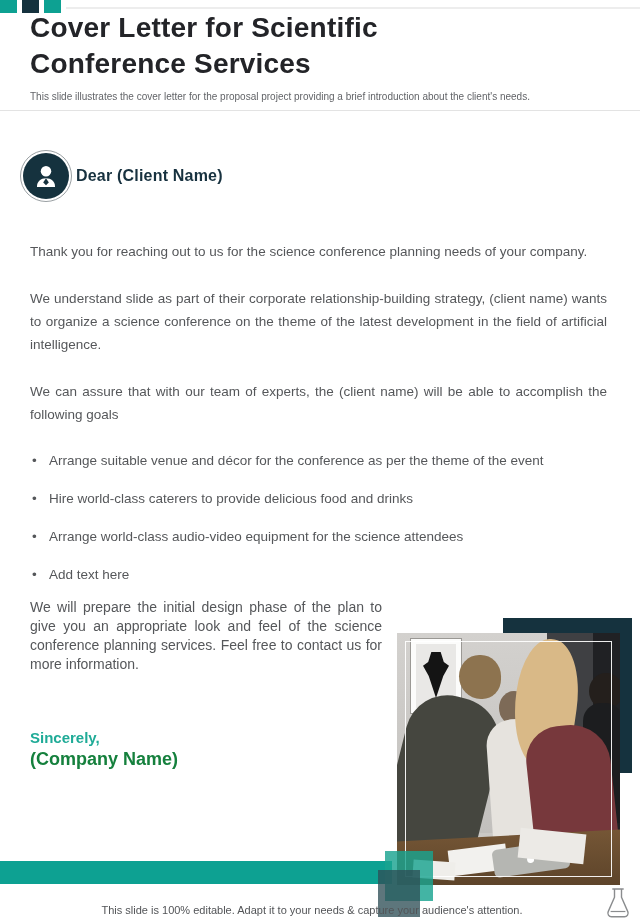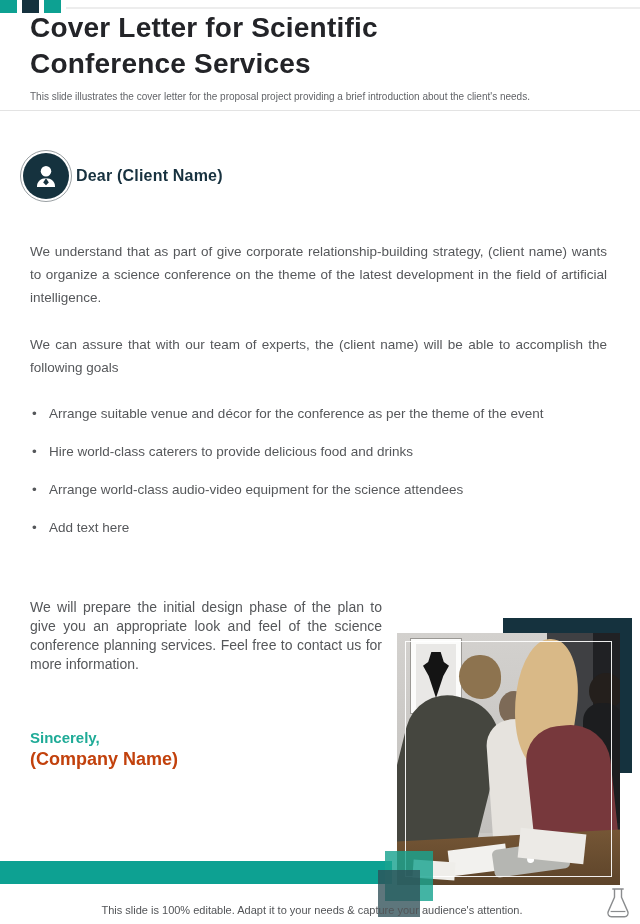--- a/index.html
+++ b/index.html
@@ -42,21 +42,21 @@
     position:relative;margin:0 0 17px 0;padding-left:19px;
     font-size:13.5px;line-height:21px;color:#55575a;
   }
   .bullets li::before{content:"•";position:absolute;left:2px;top:0;color:#55575a;}
   .closing{
     position:absolute;left:30px;top:598px;width:352px;margin:0;
     font-size:14px;line-height:19px;text-align:justify;color:#55575a;
   }
   .signoff{position:absolute;left:30px;top:728px;}
   .signoff .sincerely{font-size:15px;font-weight:700;color:#1fab97;margin:0;line-height:20px;}
-  .signoff .company{font-size:18px;font-weight:700;color:#c2410c;margin:0;line-height:22px;}
+  .signoff .company{font-size:18px;font-weight:700;color:#15803d;margin:0;line-height:22px;}
   
   .navy-rect{position:absolute;left:503px;top:618px;width:129px;height:155px;background:#15323e;}
   .photo{position:absolute;left:397px;top:633px;width:223px;height:252px;background:#cbc9c6;overflow:hidden;}
   .photo-wall{position:absolute;left:0;top:0;width:160px;height:200px;background:linear-gradient(#d3d1ce,#c2c0bd);}
   .photo-col-dark{position:absolute;left:150px;top:0;width:48px;height:210px;background:#3f4043;}
   .photo-col-right{position:absolute;left:196px;top:0;width:27px;height:220px;background:#202124;}
   .portrait{position:absolute;left:14px;top:6px;width:40px;height:64px;background:#e9e8e6;border:5px solid #fcfcfb;box-shadow:0 0 0 1px #9a9894;}
   .portrait-figure{position:absolute;left:7px;top:8px;width:26px;height:46px;background:#141414;clip-path:polygon(32% 0,68% 0,80% 22%,100% 30%,78% 52%,50% 100%,22% 52%,0 30%,20% 22%);}
   .person-left-body{position:absolute;left:-6px;top:62px;width:96px;height:200px;background:#45463f;border-radius:42px 46px 0 0;transform:rotate(14deg);}
   .person-left-head{position:absolute;left:62px;top:22px;width:42px;height:44px;background:#8d734f;border-radius:50% 50% 46% 54%;}
@@ -104,21 +104,22 @@
           <circle cx="16" cy="11" r="5.6" fill="#ffffff"></circle>
           <path d="M16 18.4 c-5.6 0 -9.6 3.8 -9.6 8.4 l0 1 19.2 0 0 -1 c0 -4.6 -4 -8.4 -9.6 -8.4 z" fill="#ffffff"></path>
           <path d="M16 18.4 l-3 4.4 3 3 3 -3 z" fill="#15323e"></path>
         </svg>
       </div>
     </div>
     <div class="salutation-text">Dear (Client Name)</div>
   </div>
 
   <div class="body-text">
-    <p>We understand that as part of give corporate relationship-building strategy, (client name) wants to organize a science conference on the theme of the latest development in the field of artificial intelligence.</p>
+    <p>Thank you for reaching out to us for the science conference planning needs of your company.</p>
+    <p>We understand slide as part of their corporate relationship-building strategy, (client name) wants to organize a science conference on the theme of the latest development in the field of artificial intelligence.</p>
     <p>We can assure that with our team of experts, the (client name) will be able to accomplish the following goals</p>
     <ul class="bullets">
       <li>Arrange suitable venue and décor for the conference as per the theme of the event</li>
       <li>Hire world-class caterers to provide delicious food and drinks</li>
       <li>Arrange world-class audio-video equipment for the science attendees</li>
       <li>Add text here</li>
     </ul>
   </div>
 
   <p class="closing">We will prepare the initial design phase of the plan to give you an appropriate look and feel of the science conference planning services. Feel free to contact us for more information.</p>

